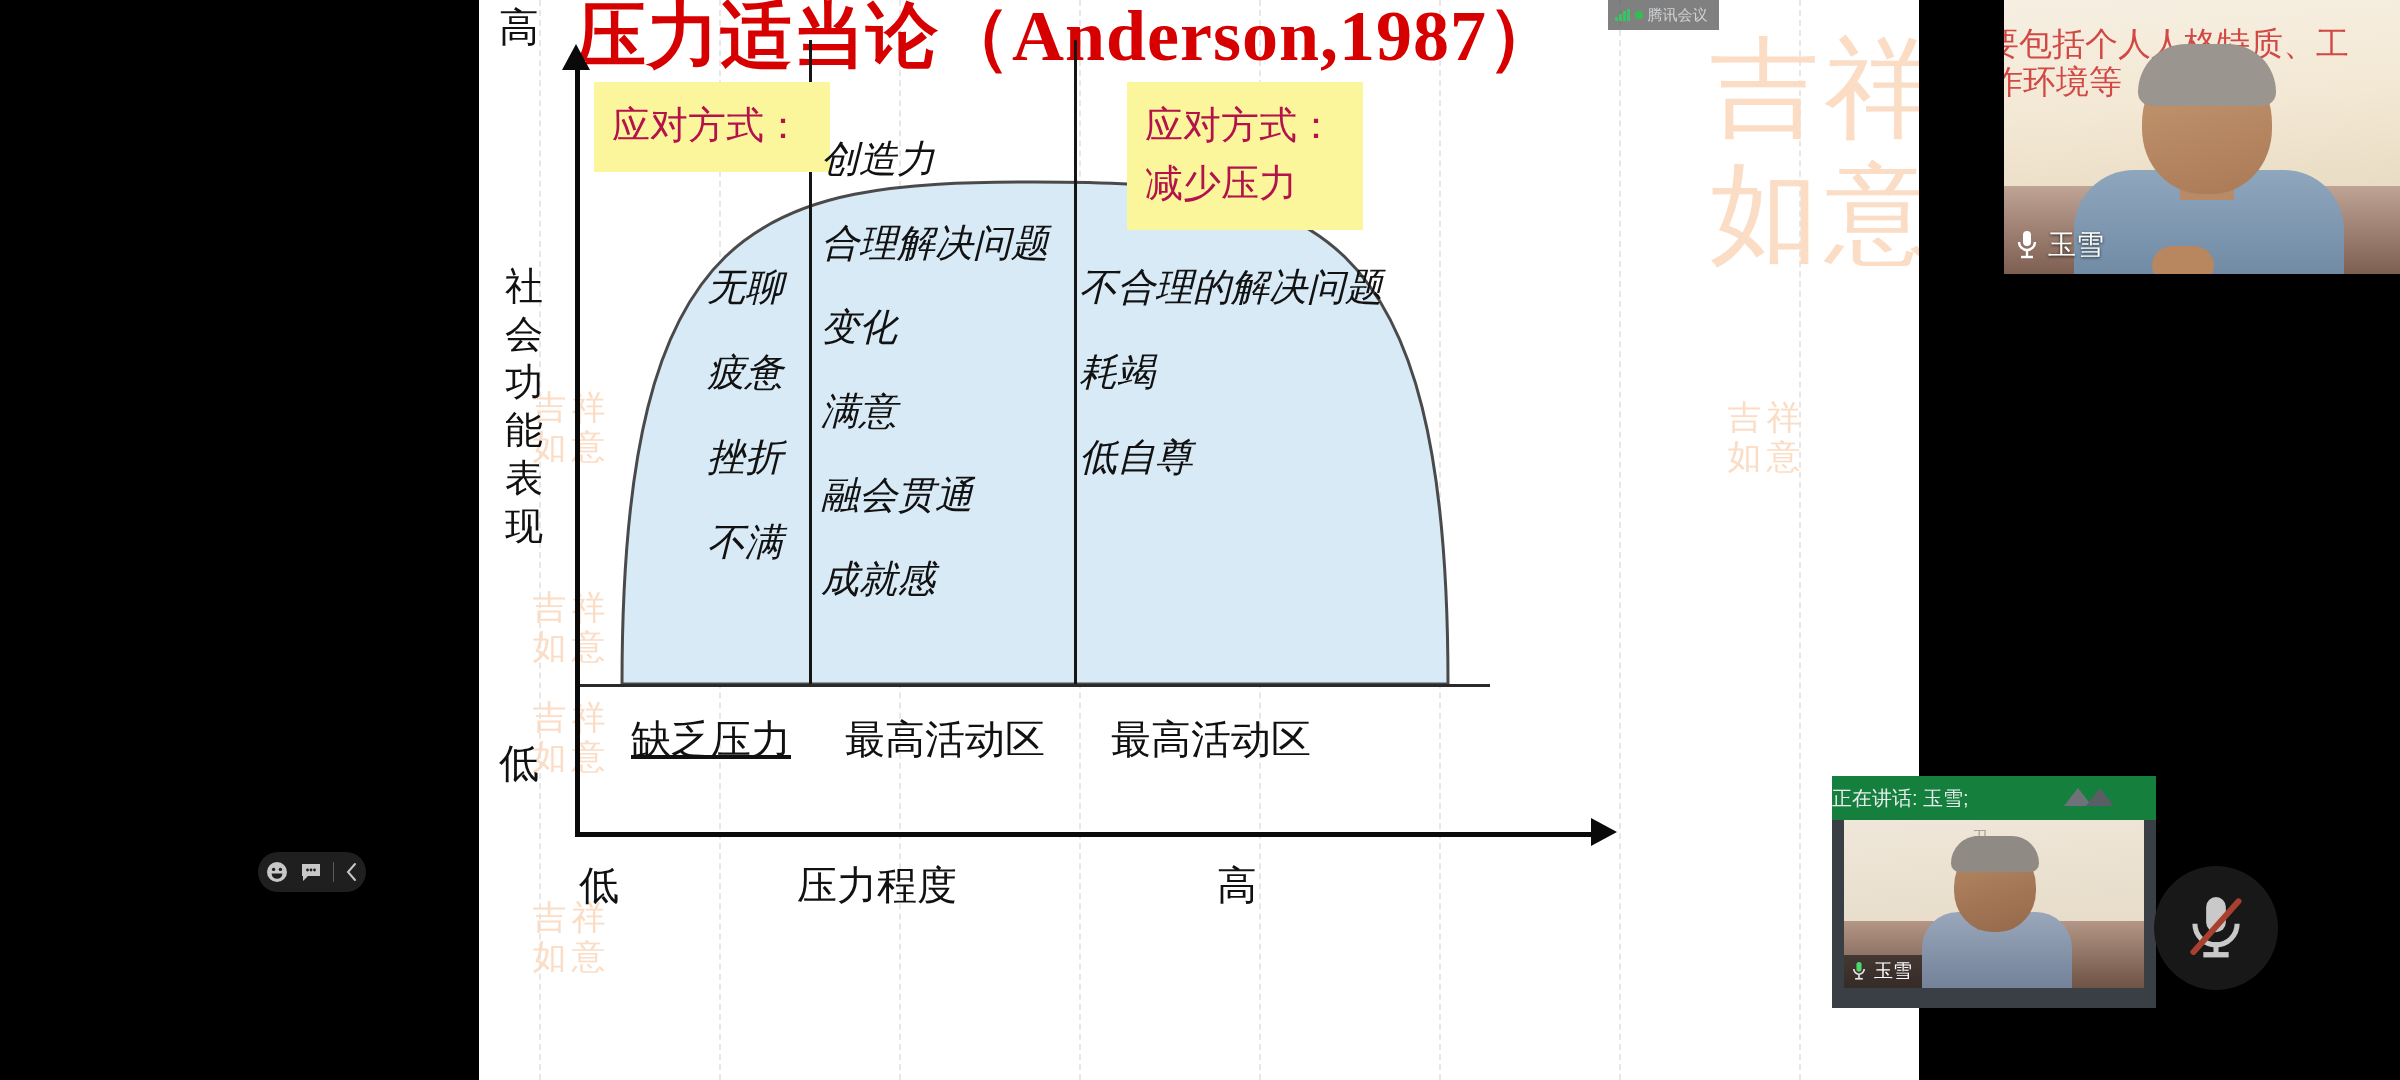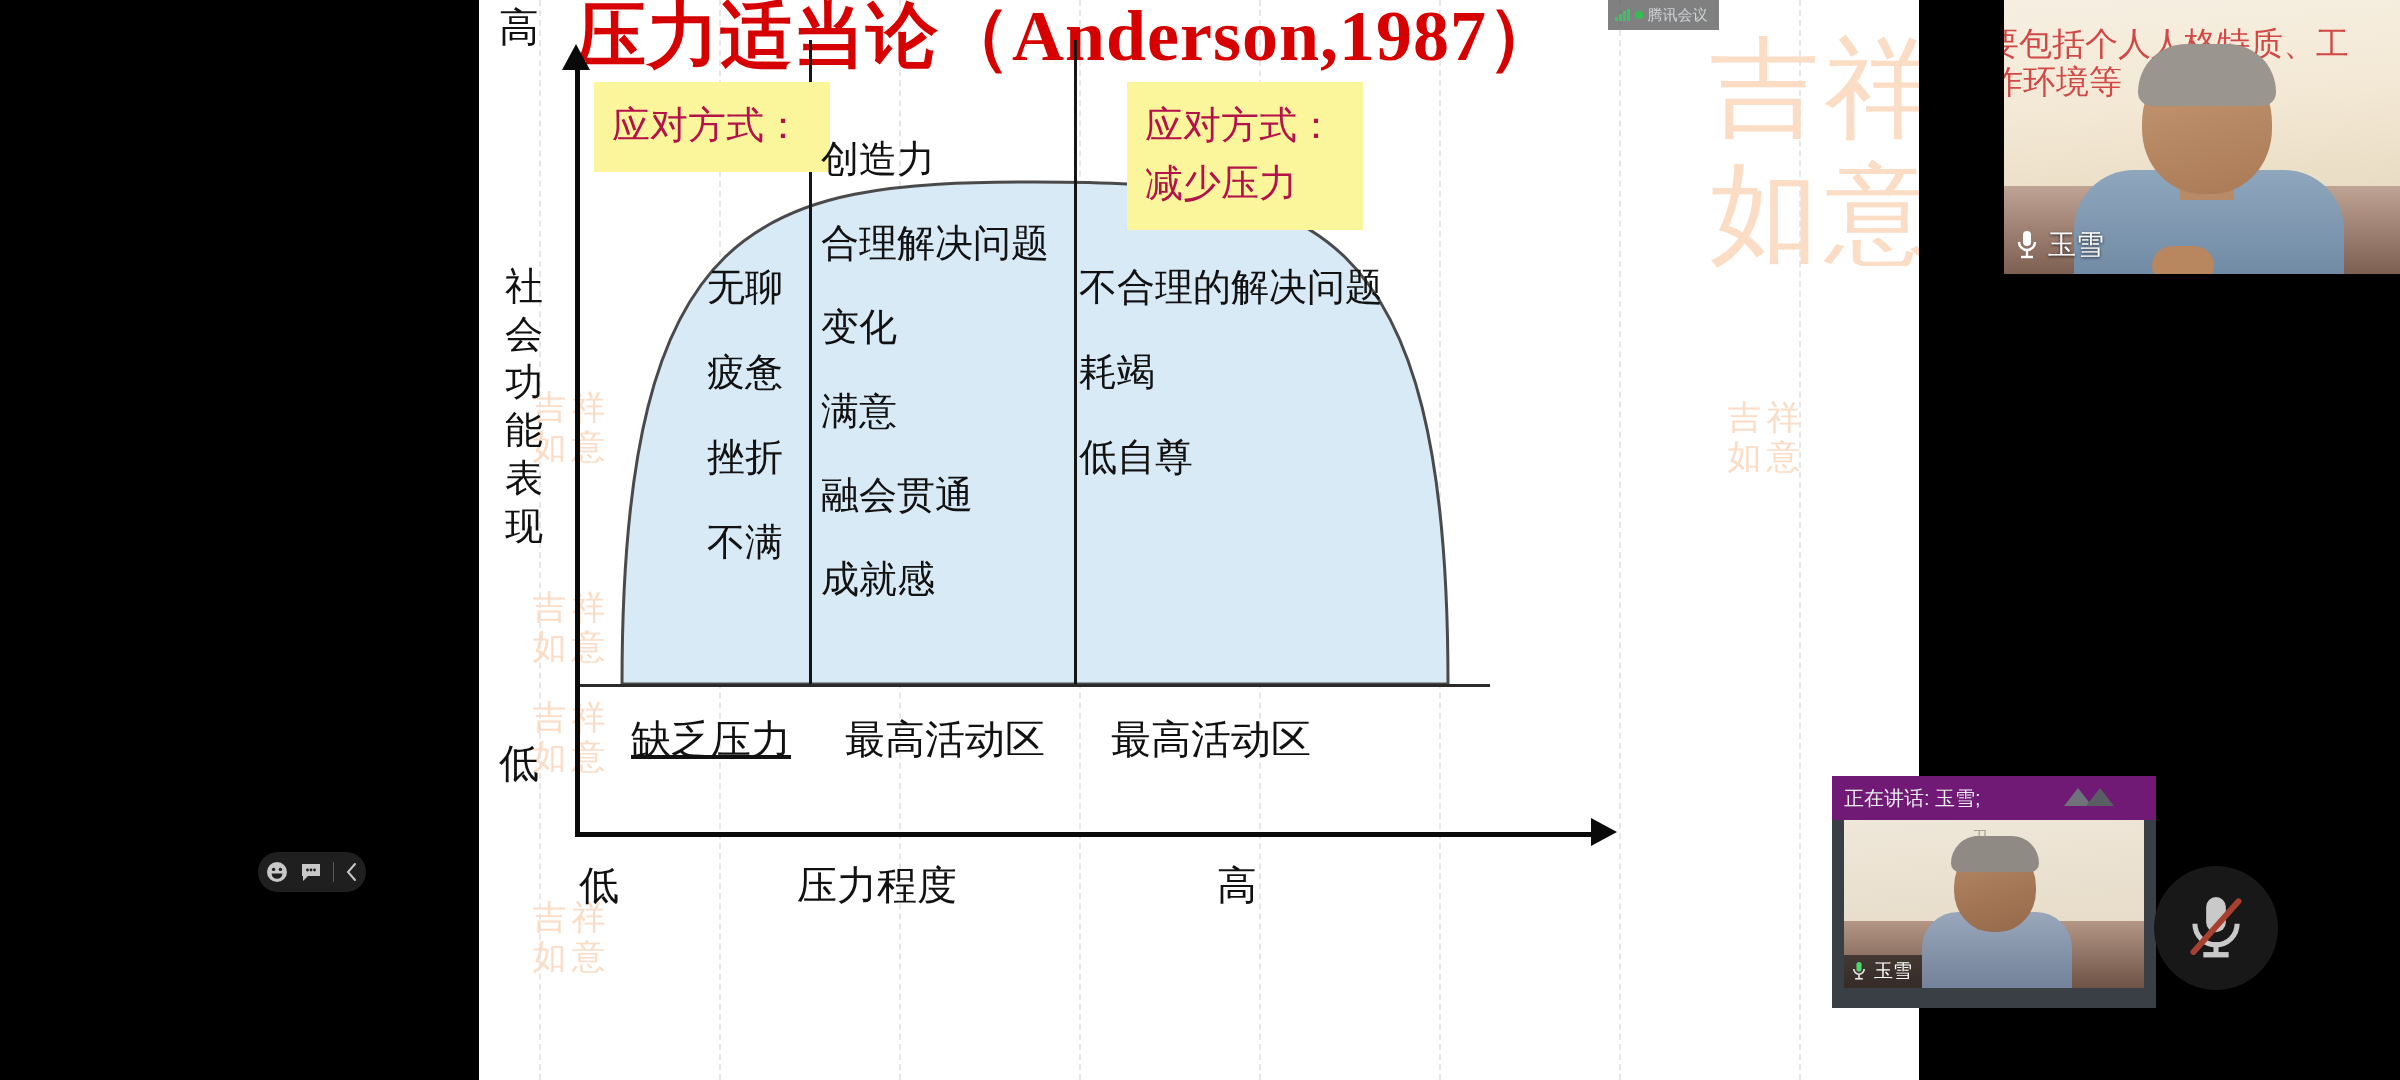--- a/index.html
+++ b/index.html
@@ -65,21 +65,21 @@
 
   
   .note{position:absolute;background:#fbf59b;padding:14px 18px 18px 18px;
         color:#b4124a;font-size:38px;line-height:58px;white-space:nowrap;
         font-family:"Liberation Serif","DejaVu Serif",serif;}
   #noteL{left:115px;top:82px;width:200px;}
   #noteR{left:648px;top:82px;width:200px;}
 
   
   .col{position:absolute;color:#121212;font-size:38px;line-height:42px;}
-  .col .it{margin-bottom:0;white-space:nowrap;}
+  .col .it{margin-bottom:0;white-space:nowrap;font-style:italic;}
   #colL{left:228px;top:266px;}
   #colL .it{margin-bottom:43px;}
   #colM{left:342px;top:138px;}
   #colM .it{margin-bottom:42px;}
   #colR{left:600px;top:266px;}
   #colR .it{margin-bottom:43px;}
 
   
   .zone{position:absolute;color:#111;font-size:40px;white-space:nowrap;top:712px;}
   #zoneL{left:152px;text-decoration:underline;}
@@ -97,22 +97,22 @@
   .redline{position:absolute;color:#cf3b39;font-size:30px;white-space:nowrap;
            font-family:"Liberation Serif",serif;opacity:.92;}
   .head{position:absolute;border-radius:50% 50% 46% 46%;}
   .shirt{position:absolute;}
   .namebar{position:absolute;display:flex;align-items:center;gap:8px;
            color:#fff;font-size:28px;text-shadow:0 1px 3px rgba(0,0,0,.8);
            font-family:"Liberation Sans",sans-serif;}
 
   #tilePIP{position:absolute;left:1832px;top:776px;width:324px;height:232px;
            background:#3a3f45;overflow:hidden;}
-  #pipHeader{position:relative;height:44px;background:#701a75;
-             display:flex;align-items:center;padding-left:12px;}
+  #pipHeader{position:relative;height:44px;background:#15803d;
+             display:flex;align-items:center;padding-left:0;}
   #pipHeader .txt{color:#e9ecef;font-size:20px;font-family:"Liberation Sans",sans-serif;
                   white-space:nowrap;}
   #pipLogo{position:absolute;right:26px;top:8px;width:70px;height:26px;}
   #pipVideo{position:relative;margin:0 12px;height:168px;background:#2b2118;overflow:hidden;}
   #pipName{position:absolute;left:0;bottom:0;background:rgba(20,20,20,.62);
            display:flex;align-items:center;gap:6px;padding:3px 10px 4px 6px;}
   #pipName .txt{color:#fff;font-size:19px;font-family:"Liberation Sans",sans-serif;}
 
   
   #muteBtn{position:absolute;left:2154px;top:866px;width:124px;height:124px;

